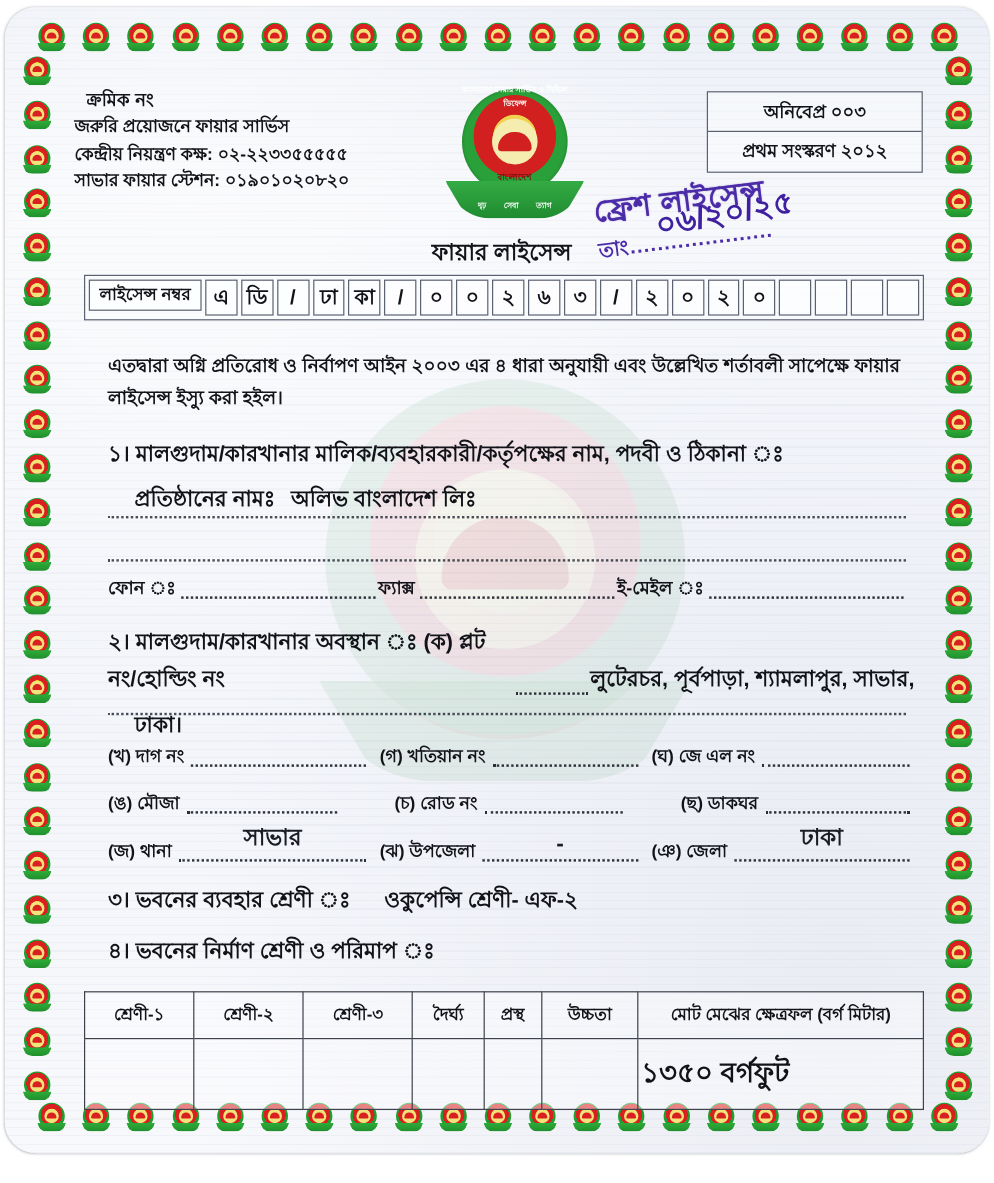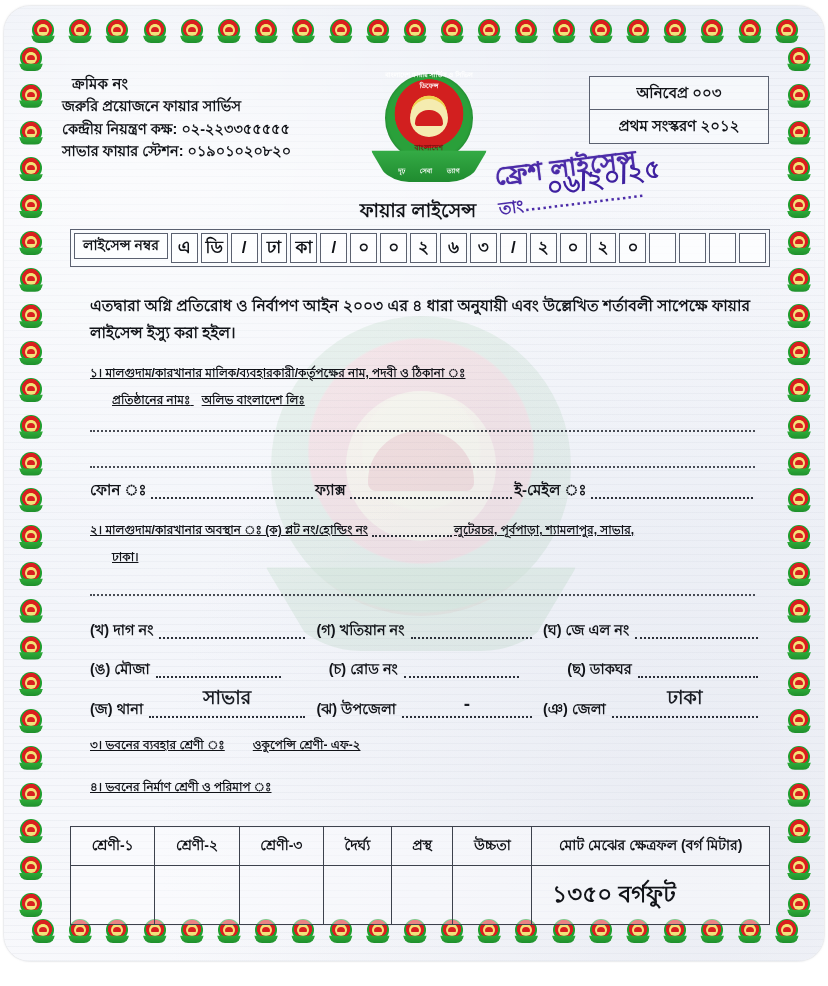--- a/index.html
+++ b/index.html
@@ -239,21 +239,21 @@
     background: rgba(255,255,255,0.6);
   }
 
   
   #intro {
     position:absolute; left:86px; top:286px; width:660px;
     font-size:15.5px; line-height:1.75; text-align:justify; font-weight:700;
   }
 
   
-  .sec { position:absolute; font-size:12px; font-weight:700;text-decoration:underline; }
+  .sec { position:absolute; font-size:18px; font-weight:700; }
   .sec .lbl { }
   .sec .val { }
 
   #sec1      { left:86px; top:358px; width:665px; }
   #sec1 .sub { padding-left:22px; margin-top:7px; }
 
   .dotline {
     position:absolute;
     border-bottom: 2.2px dotted #2b2f38;
     height:0;
@@ -305,21 +305,21 @@
 
   
   #tbl {
     position:absolute; left:66px; top:820px; width:700px;
     border-collapse: collapse;
     background: rgba(252,253,255,0.45);
   }
   #tbl td, #tbl th {
     border:1.2px solid #3d424d;
     font-size:14px; font-weight:700;
-    padding: 6px 20px;
+    padding: 6px 2px;
     height: 22px;
   }
   #tbl thead th { height:26px; }
   #tbl tbody td { height:46px; }
   #tbl .total { font-size:23px; }
 </style>
 </head>
 <body>
 
 <div id="sheet">

